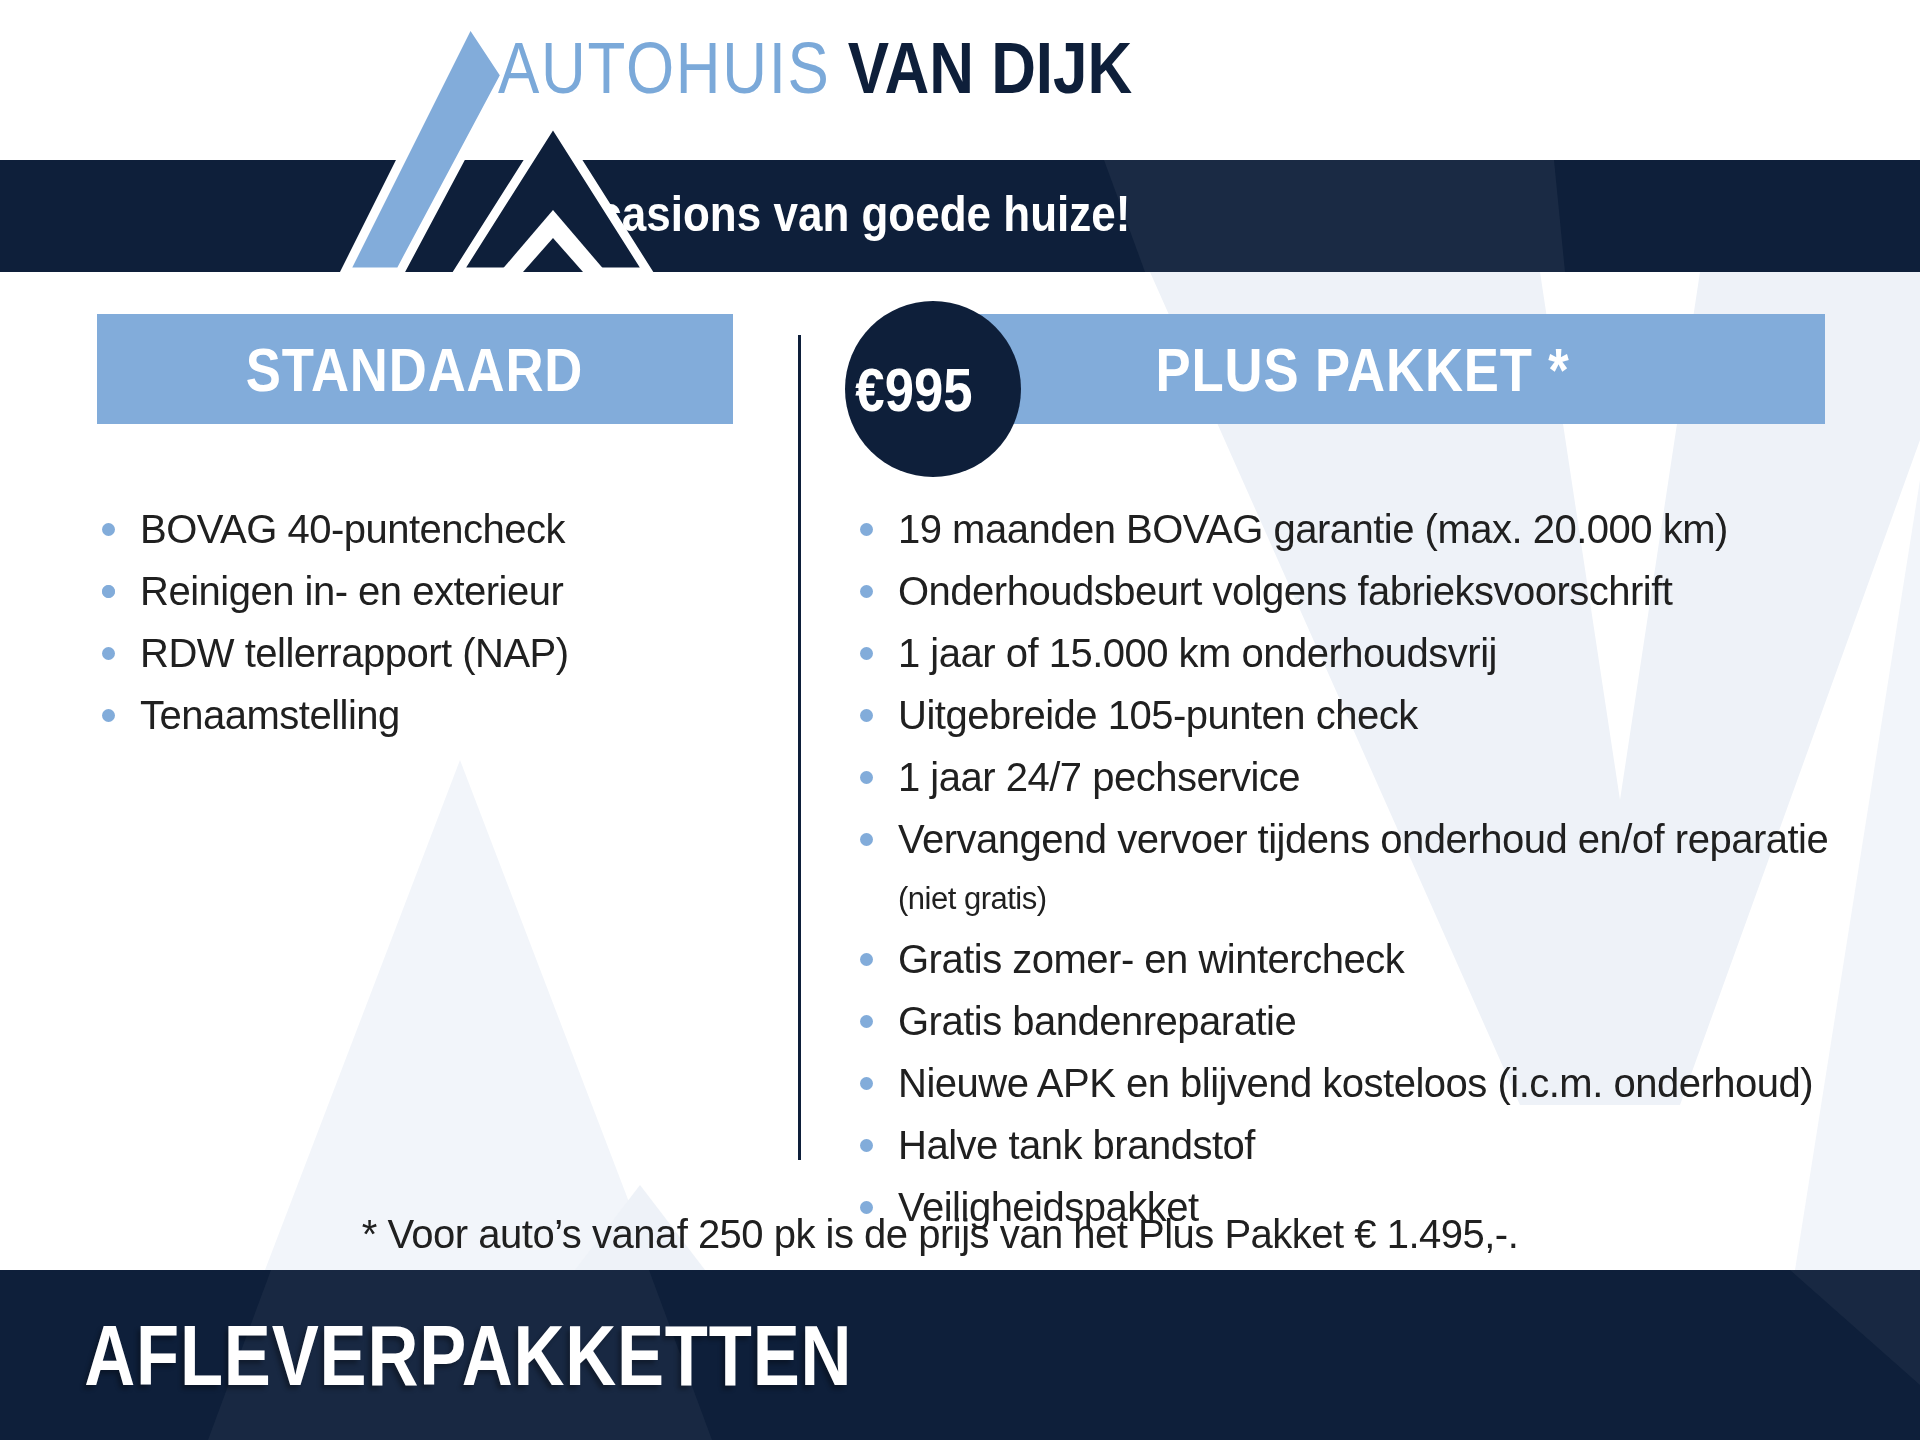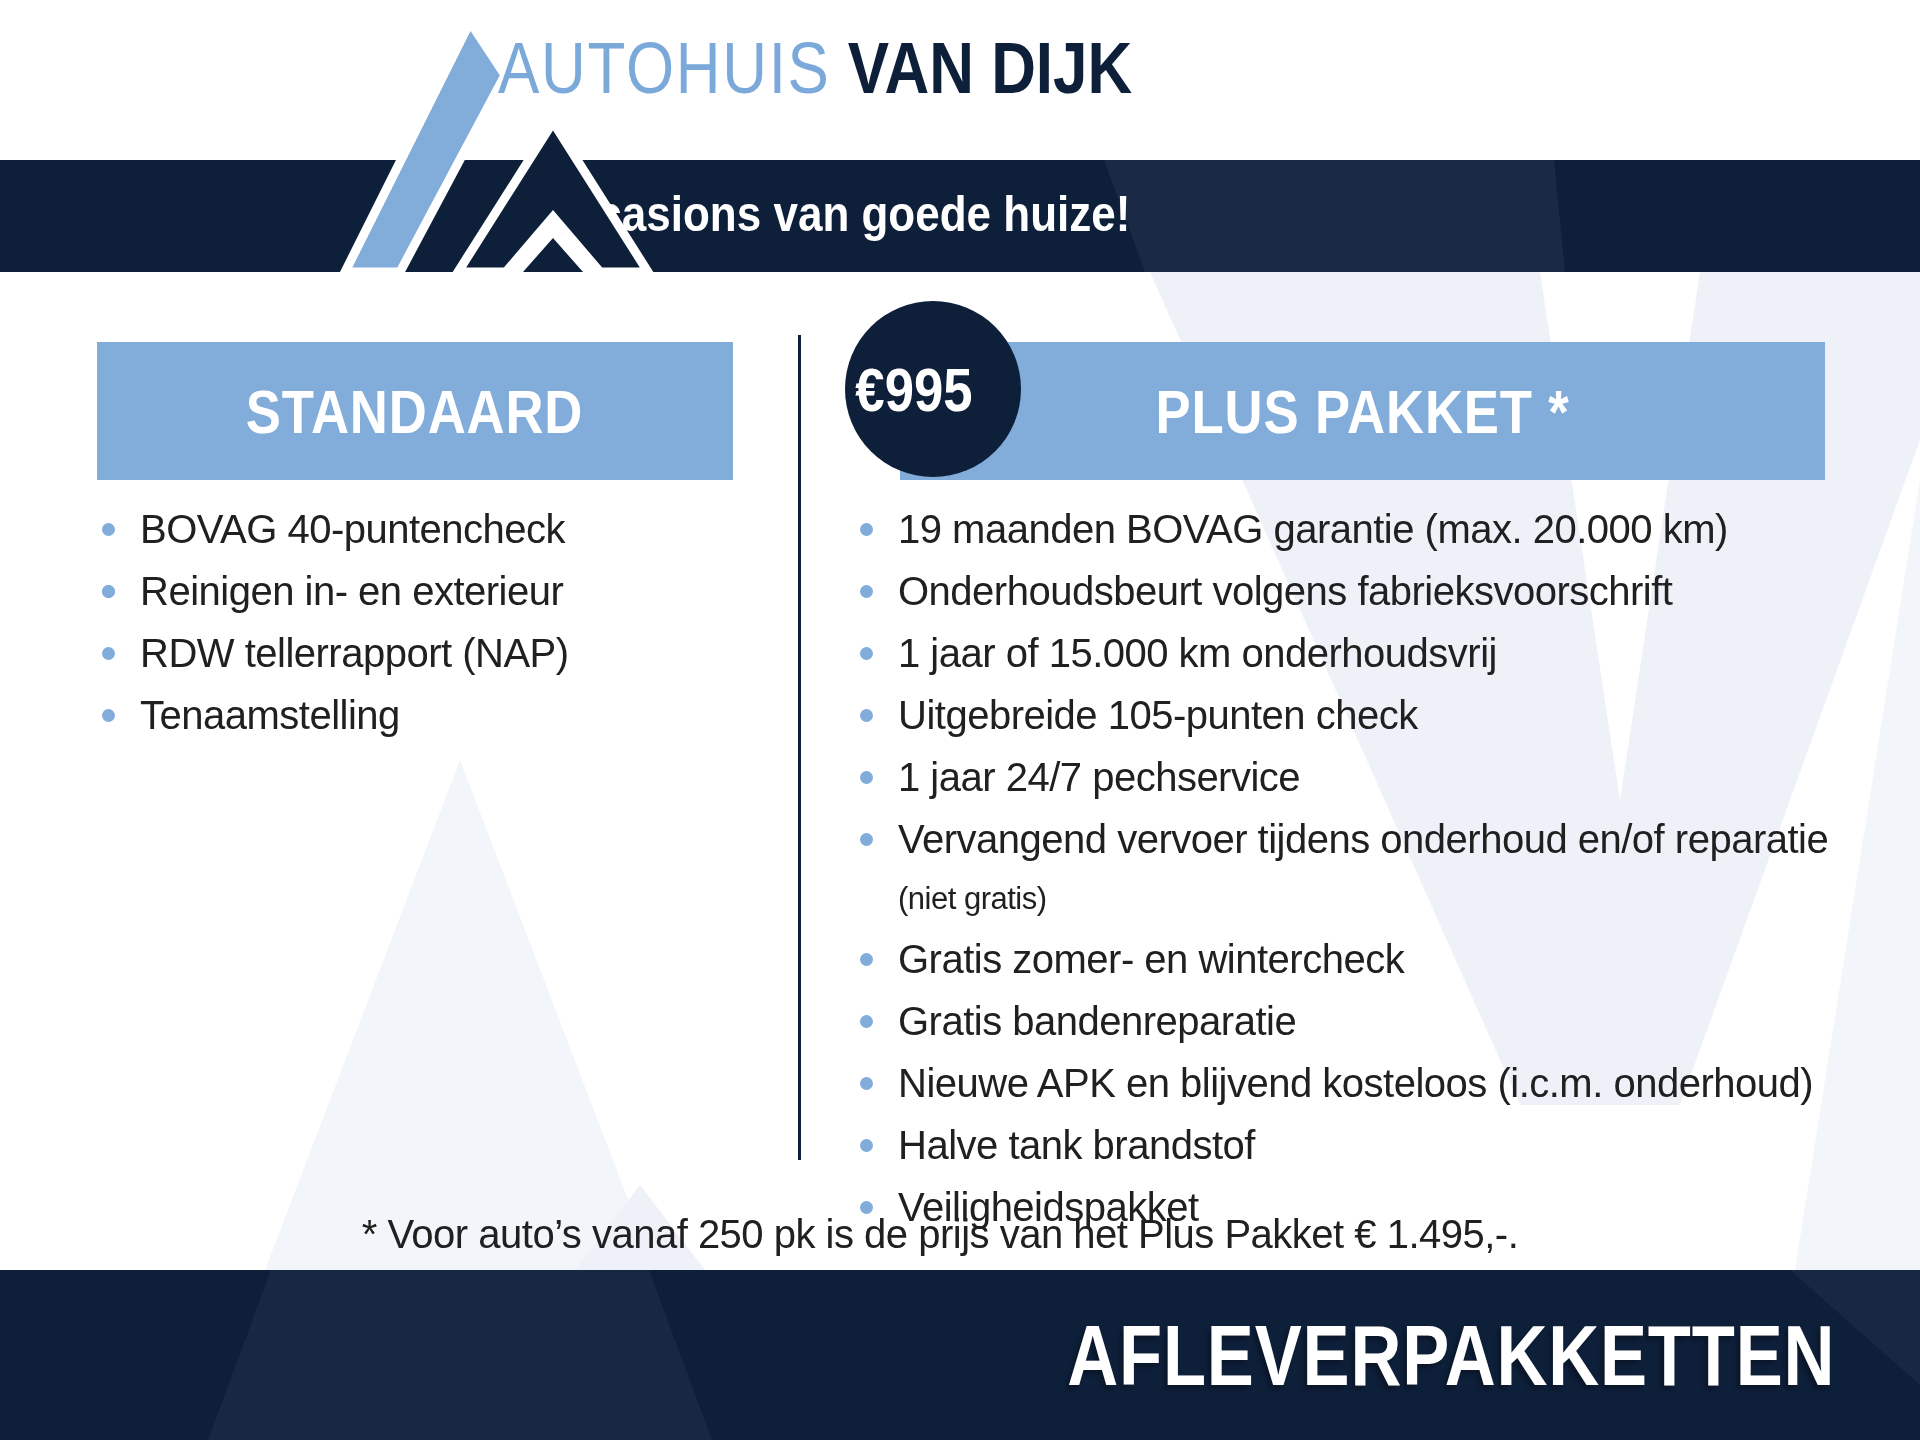--- a/index.html
+++ b/index.html
@@ -54,21 +54,21 @@
   .brand-light{color:var(--brand-blue);font-weight:400;letter-spacing:2px;}
   .brand-bold{color:var(--navy);font-weight:800;letter-spacing:0px;}
   .tagline{
     position:absolute;left:546px;top:160px;height:112px;z-index:2;
     line-height:108px;font-size:50px;font-weight:800;color:#ffffff;white-space:nowrap;
   }
   .tagline .squeeze{display:inline-block;transform:scaleX(0.88);transform-origin:left center;}
   .logo{position:absolute;left:300px;top:10px;z-index:3;}
   
   .bar{
-    position:absolute;top:342px;height:138px;background:var(--light-blue);z-index:2;
+    position:absolute;top:314px;height:110px;background:var(--light-blue);z-index:2;
     display:flex;align-items:center;justify-content:center;
   }
   .bar-standard{left:97px;width:636px;}
   .bar-plus{left:900px;width:925px;}
   .bar-title{
     color:#ffffff;font-weight:800;font-size:62px;white-space:nowrap;
     display:inline-block;transform:scaleX(0.85);transform-origin:center;
     letter-spacing:1px;
   }
   .price-badge{
@@ -103,21 +103,21 @@
     font-size:31px;line-height:58px;
   }
   
   .footnote{
     position:absolute;left:0;top:1212px;width:1880px;z-index:2;
     text-align:center;font-size:40px;color:var(--text);letter-spacing:-0.5px;
   }
   
   .footer-title{
     position:absolute;left:0;top:0;width:1920px;height:170px;
-    display:flex;align-items:center;justify-content:flex-end;
+    display:flex;align-items:center;justify-content:flex-start;
   }
   .footer-title span{
     color:#ffffff;font-weight:800;font-size:86px;letter-spacing:1px;white-space:nowrap;
     display:inline-block;transform:scaleX(0.82);
     text-shadow:-4px 4px 5px rgba(0,0,0,0.30);
   }
 </style>
 </head>
 <body>
 

